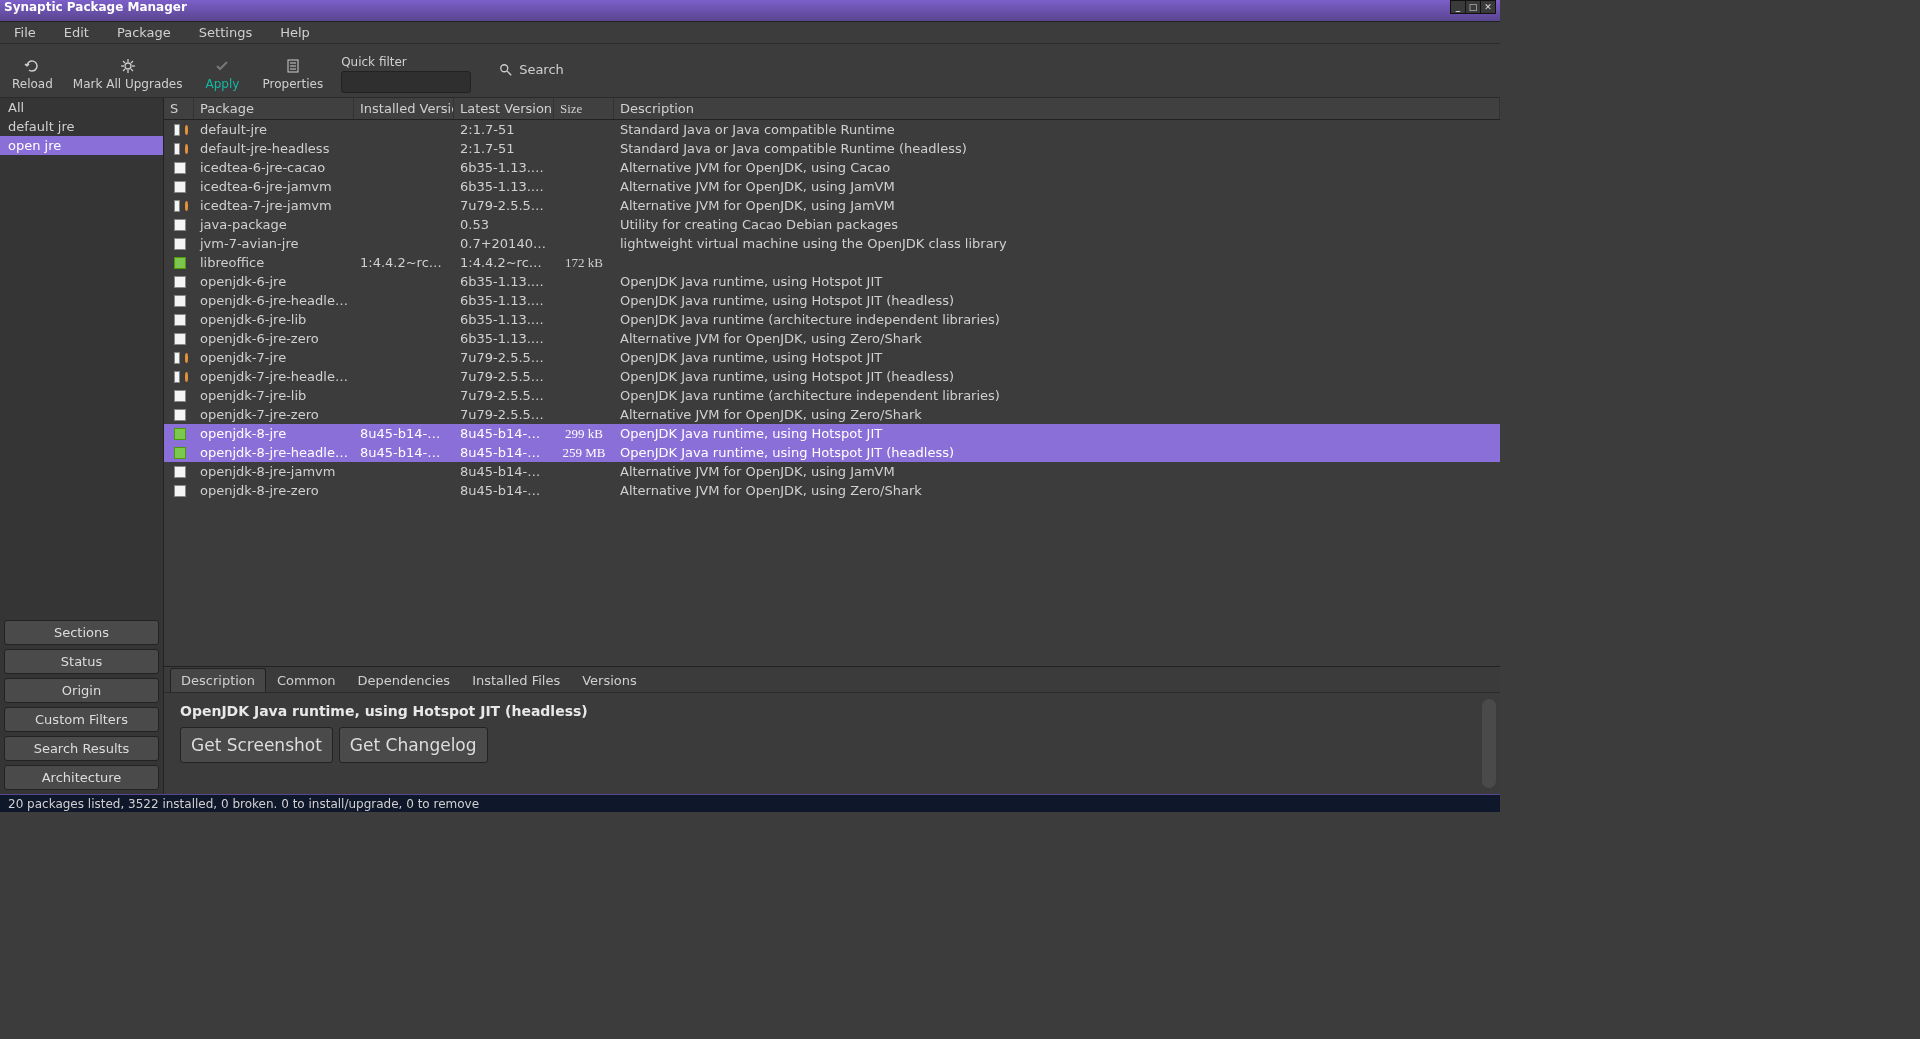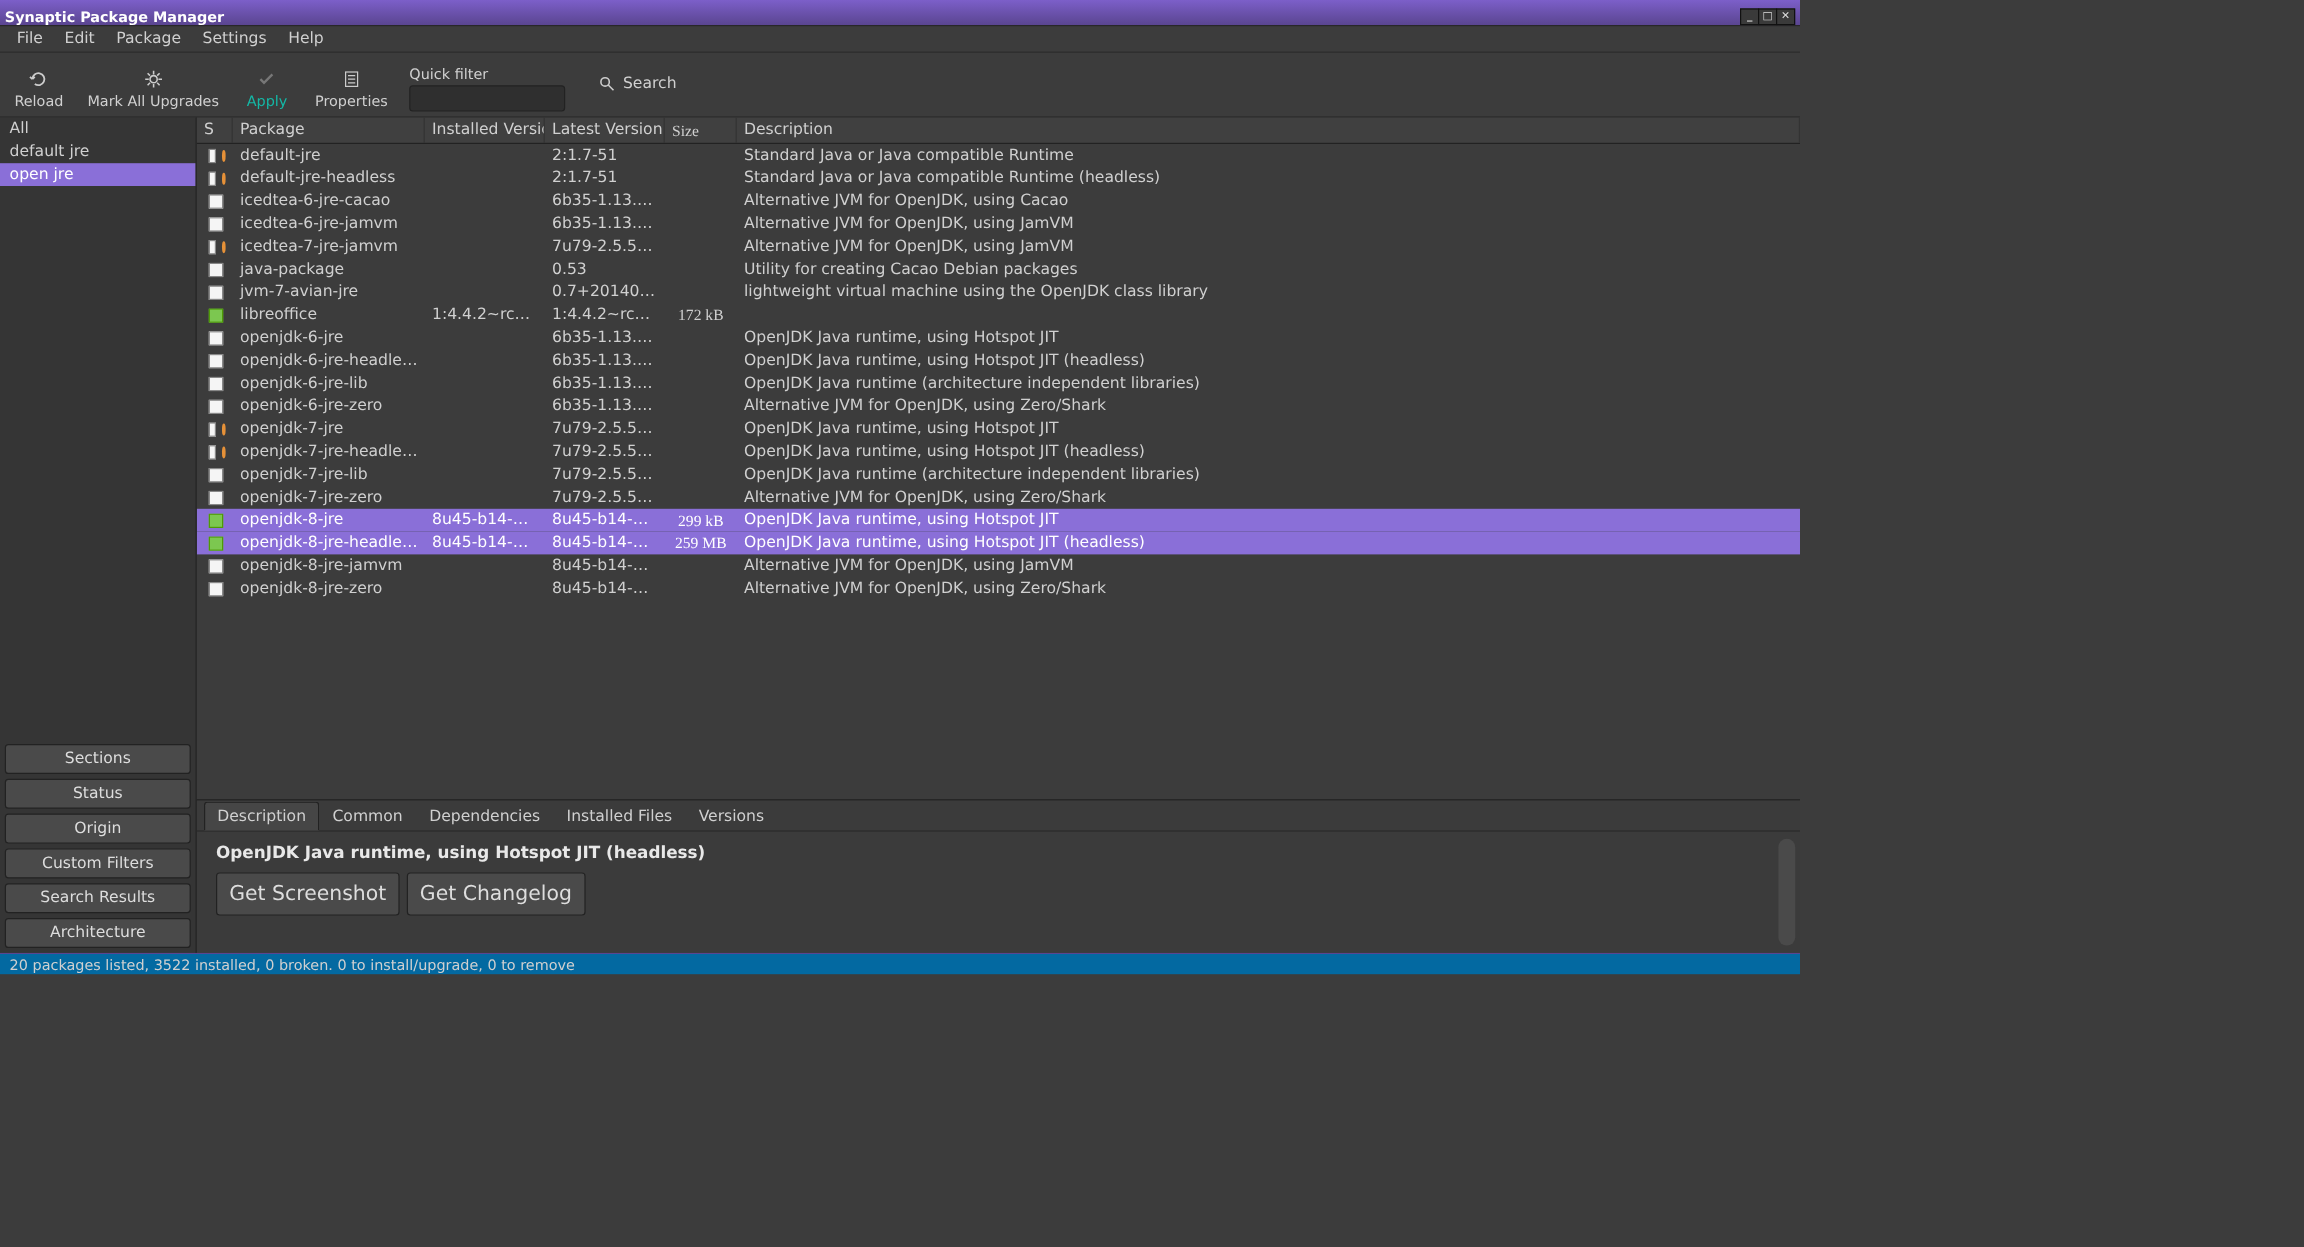--- a/index.html
+++ b/index.html
@@ -11,21 +11,21 @@
     width: 1500px;
     height: 812px;
     overflow: hidden;
   }
   .titlebar {
     height: 22px;
     background: linear-gradient(to bottom, #7c5fc9, #5a4590);
     color: #fff;
     font-weight: bold;
     display: flex;
-    align-items: flex-end;
+    align-items: flex-start;
     justify-content: space-between;
     padding: 0 4px;
     border-bottom: 1px solid #222;
   }
   .titlebar-title { font-size: 12px; }
   .titlebar-controls { display: flex; gap: 0; }
   .titlebar-btn {
     width: 16px; height: 14px;
     background: #3a3a3a;
     border: 1px solid #111;
@@ -34,21 +34,21 @@
     display: flex; align-items: center; justify-content: center;
     cursor: pointer;
     margin-left: -1px;
   }
   .menubar {
     height: 22px;
     background: #3c3c3c;
     display: flex;
     align-items: center;
     padding: 0 6px;
-    gap: 2px;
+    gap: 12px;
     border-bottom: 1px solid #2a2a2a;
   }
   .menubar-item {
     padding: 2px 8px;
     cursor: pointer;
   }
   .toolbar {
     height: 54px;
     background: #3c3c3c;
     display: flex;
@@ -195,21 +195,21 @@
   .detail-btn {
     background:#4a4a4a;border:1px solid #222;border-radius:3px;
     padding:7px 10px;color:#ddd;cursor:pointer;font-size:17px;
   }
   .detail-scrollbar{
     position:absolute; right:4px; top:6px; bottom:6px; width:14px;
     background:#4a4a4a; border-radius:7px;
   }
   .statusbar {
     height:18px;
-    background:#0369a1;
+    background:#0f172a;
     border-top:1px solid #5a4590;
     display:flex;align-items:center;
     padding:0 8px;
     font-size:12px;
   }
   svg{display:block;}
 </style>
 </head>
 <body>
 

